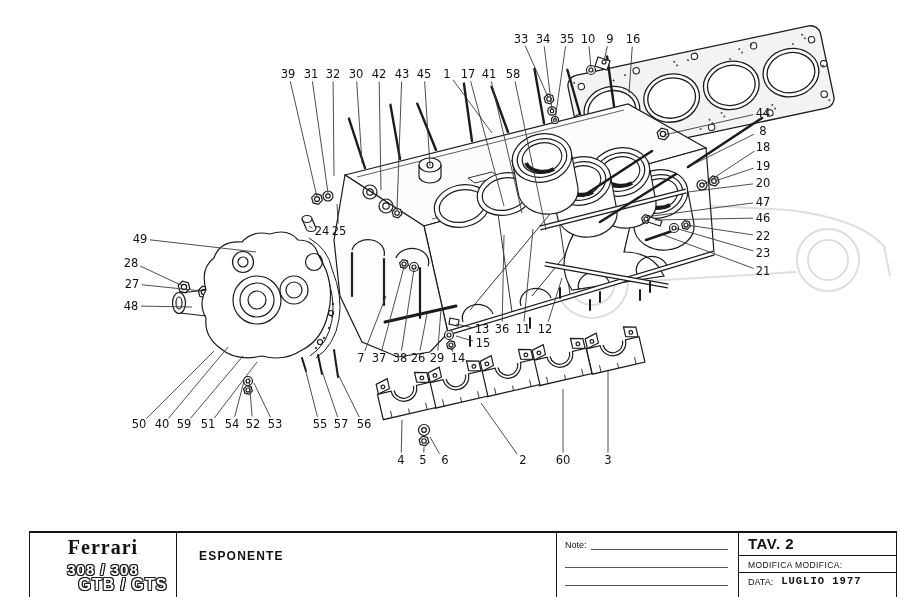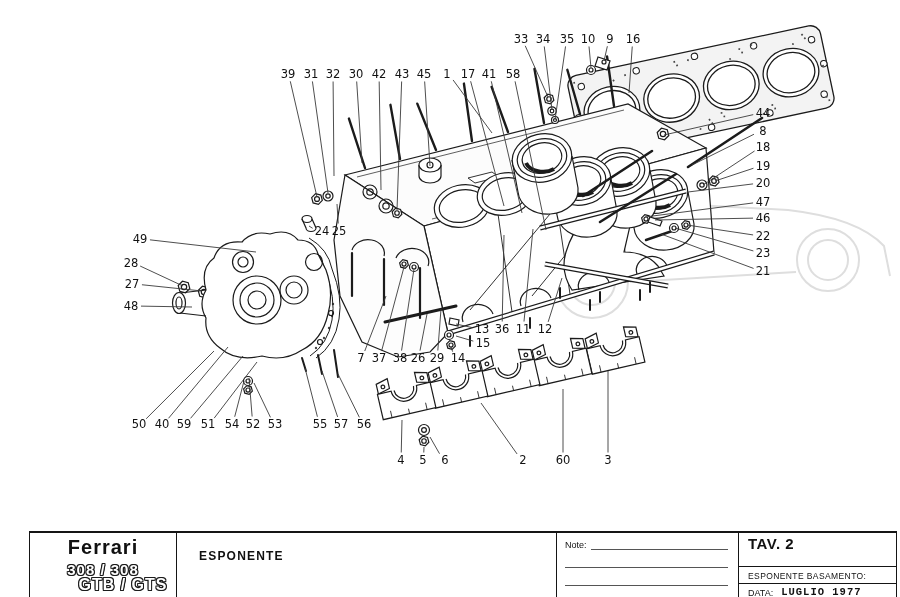--- a/index.html
+++ b/index.html
@@ -6,36 +6,36 @@
   .page{position:relative;width:900px;height:597px;background:#fff;overflow:hidden;
         font-family:"Liberation Sans",sans-serif;color:#111;}
   svg text{font-family:"DejaVu Sans","Liberation Sans",sans-serif;}
   
   .titleblock{position:absolute;left:29px;top:531px;width:866px;height:66px;
      border-top:2px solid #151515;border-left:1.5px solid #151515;border-right:1.5px solid #151515;
      display:flex;background:#fff;}
   .cell{box-sizing:border-box;height:100%;}
   .cell-logo{width:147px;border-right:1.5px solid #151515;display:flex;flex-direction:column;
      align-items:center;justify-content:flex-start;padding-top:4px;}
-  .f-word{font-family:Liberation Sans, sans-serif;font-weight:700;font-size:20px;
+  .f-word{font-family:Liberation Serif, serif;font-weight:700;font-size:20px;
      line-height:1;letter-spacing:1px;}
   .f-outline{font-weight:700;color:#fff;line-height:1.02;letter-spacing:1px;
      text-shadow:-1px -1px 0 #1c1c1c,1px -1px 0 #1c1c1c,-1px 1px 0 #1c1c1c,1px 1px 0 #1c1c1c,
                  0 -1px 0 #1c1c1c,0 1px 0 #1c1c1c,-1px 0 0 #1c1c1c,1px 0 0 #1c1c1c;}
   .f1{font-size:15px;margin-top:5px;}
   .f2{font-size:16px;margin-left:40px;}
   .cell-title{width:380px;border-right:1.5px solid #151515;padding:16px 0 0 22px;}
   .drawing-title{font-size:12px;font-weight:700;letter-spacing:1.2px;}
   .cell-note{width:182px;border-right:1.5px solid #151515;padding:6px 10px 0 8px;font-size:9px;}
   .note-row1{display:flex;align-items:flex-end;justify-content:center;}
   .note-label{margin-right:4px;white-space:nowrap;}
   .nline{flex:1;border-bottom:1px solid #555;height:10px;}
   .nline.full{height:15px;margin-top:2px;}
   .cell-plate{flex:1;display:flex;flex-direction:column;}
-  .plate-row1{height:34px;padding:2px 0 0 9px;font-size:15px;font-weight:700;letter-spacing:0.5px;
+  .plate-row1{height:23px;padding:2px 0 0 9px;font-size:15px;font-weight:700;letter-spacing:0.5px;
      border-bottom:1.5px solid #151515;box-sizing:border-box;}
   .plate-row2{height:17px;padding:4px 0 0 9px;font-size:8.5px;letter-spacing:0.4px;
      border-bottom:1.5px solid #151515;box-sizing:border-box;}
   .plate-row3{flex:1;padding:4px 0 0 9px;font-size:9px;display:flex;align-items:flex-start;gap:8px;}
   .plate-date-value{font-size:10.5px;font-weight:700;letter-spacing:1px;margin-top:-2px;font-family:Liberation Mono, monospace;}
 </style>
 </head>
 <body>
 
 <div class="page">
@@ -478,20 +478,20 @@
     <div class="cell cell-note">
       <div class="note-row1">
         <span class="note-label">Note:</span>
         <span class="nline"></span>
       </div>
       <div class="nline full"></div>
       <div class="nline full"></div>
     </div>
     <div class="cell cell-plate">
       <div class="plate-row1">TAV. 2</div>
-      <div class="plate-row2">ESPONENTE  BASAMENTO:</div>
+      <div class="plate-row2">MODIFICA  MODIFICA:</div>
       <div class="plate-row3">
         <span>DATA:</span>
         <span class="plate-date-value">LUGLIO  1977</span>
       </div>
     </div>
   </div>
 </div>
 
 </body></html>

